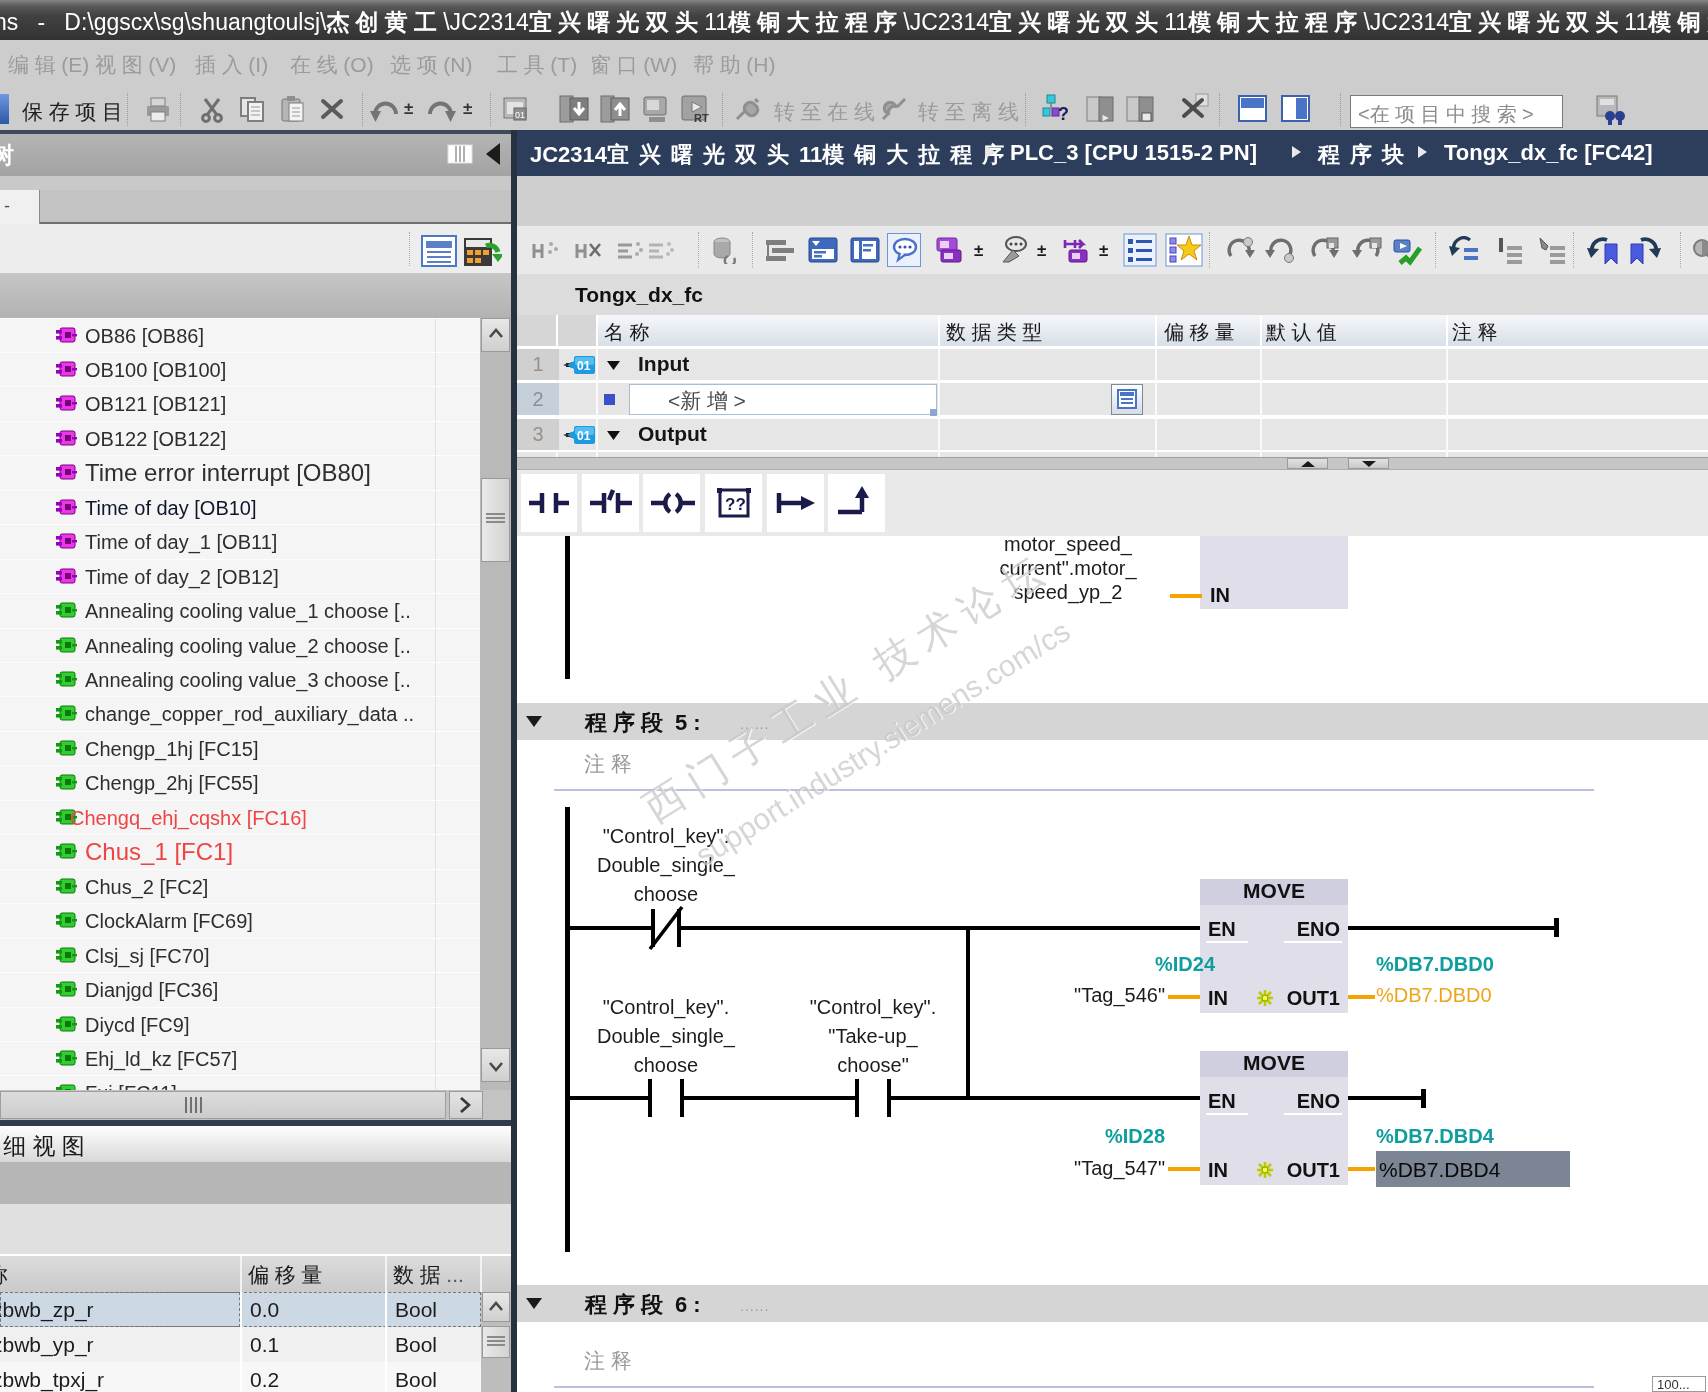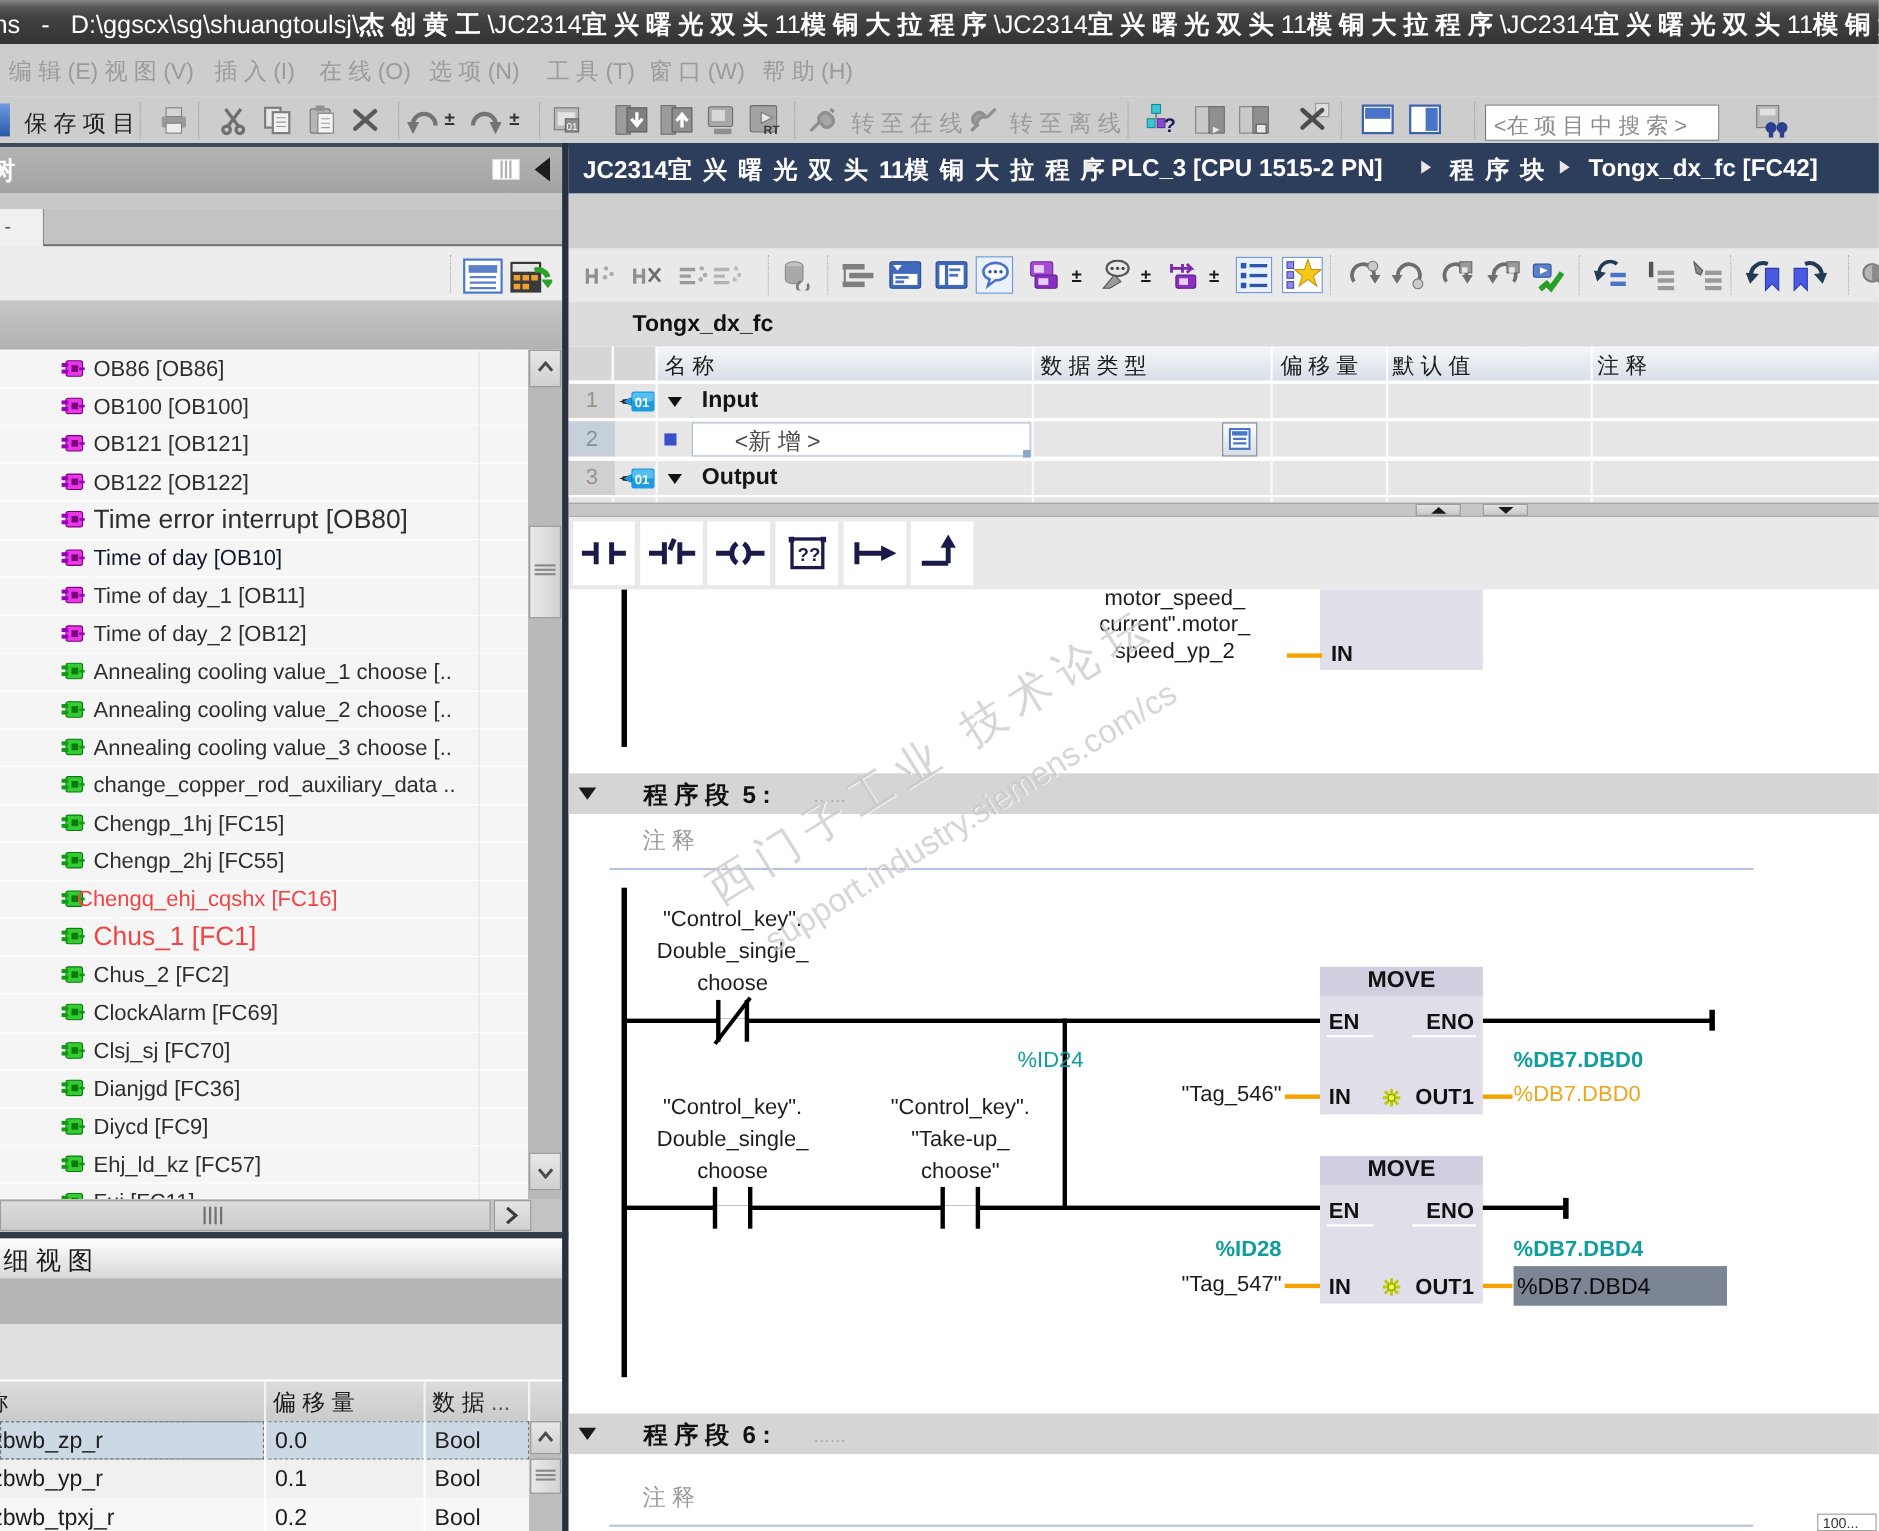--- a/index.html
+++ b/index.html
@@ -897,21 +897,21 @@
       <line x1="9" y1="1" x2="9" y2="17"></line>
       <line x1="1" y1="9" x2="17" y2="9"></line>
       <line x1="3" y1="3" x2="15" y2="15"></line>
       <line x1="15" y1="3" x2="3" y2="15"></line>
     </g>
     <circle cx="9" cy="9" r="3" fill="#f8f840" stroke="#889a00"></circle>
   </svg>
 <div class="a" style="left:1282px;top:1159px;width:58px;height:24px;font-size:20px;color:#111;font-weight:bold;text-align:right">OUT1</div>
 <div class="a" style="left:1168px;top:995px;width:32px;height:4px;background:#f5a300"></div>
 <div class="a" style="left:1348px;top:995px;width:27px;height:4px;background:#f5a300"></div>
-<div class="a" style="left:925px;top:953px;width:240px;height:22px;font-size:20px;font-weight:normal;color:#0f9d9d;">%ID24</div>
+<div class="a" style="left:975px;top:953px;width:240px;height:22px;font-size:20px;font-weight:bold;color:#0f9d9d;text-align:right">%ID24</div>
 <div class="a" style="left:925px;top:984px;width:240px;height:22px;font-size:20px;color:#1c1c1c;text-align:right">"Tag_546"</div>
 <div class="a" style="left:1376px;top:953px;font-size:20px;font-weight:bold;color:#0f9d9d">%DB7.DBD0</div>
 <div class="a" style="left:1376px;top:984px;font-size:20px;color:#eda51c">%DB7.DBD0</div>
 <div class="a" style="left:1168px;top:1167px;width:32px;height:4px;background:#f5a300"></div>
 <div class="a" style="left:1348px;top:1167px;width:27px;height:4px;background:#f5a300"></div>
 <div class="a" style="left:1348px;top:1096px;width:77px;height:4px;background:#000"></div>
 <div class="a" style="left:1421px;top:1089px;width:5px;height:19px;background:#000"></div>
 <div class="a" style="left:925px;top:1125px;width:240px;height:22px;font-size:20px;font-weight:bold;color:#0f9d9d;text-align:right">%ID28</div>
 <div class="a" style="left:925px;top:1157px;width:240px;height:22px;font-size:20px;color:#1c1c1c;text-align:right">"Tag_547"</div>
 <div class="a" style="left:1376px;top:1125px;font-size:20px;font-weight:bold;color:#0f9d9d">%DB7.DBD4</div>

